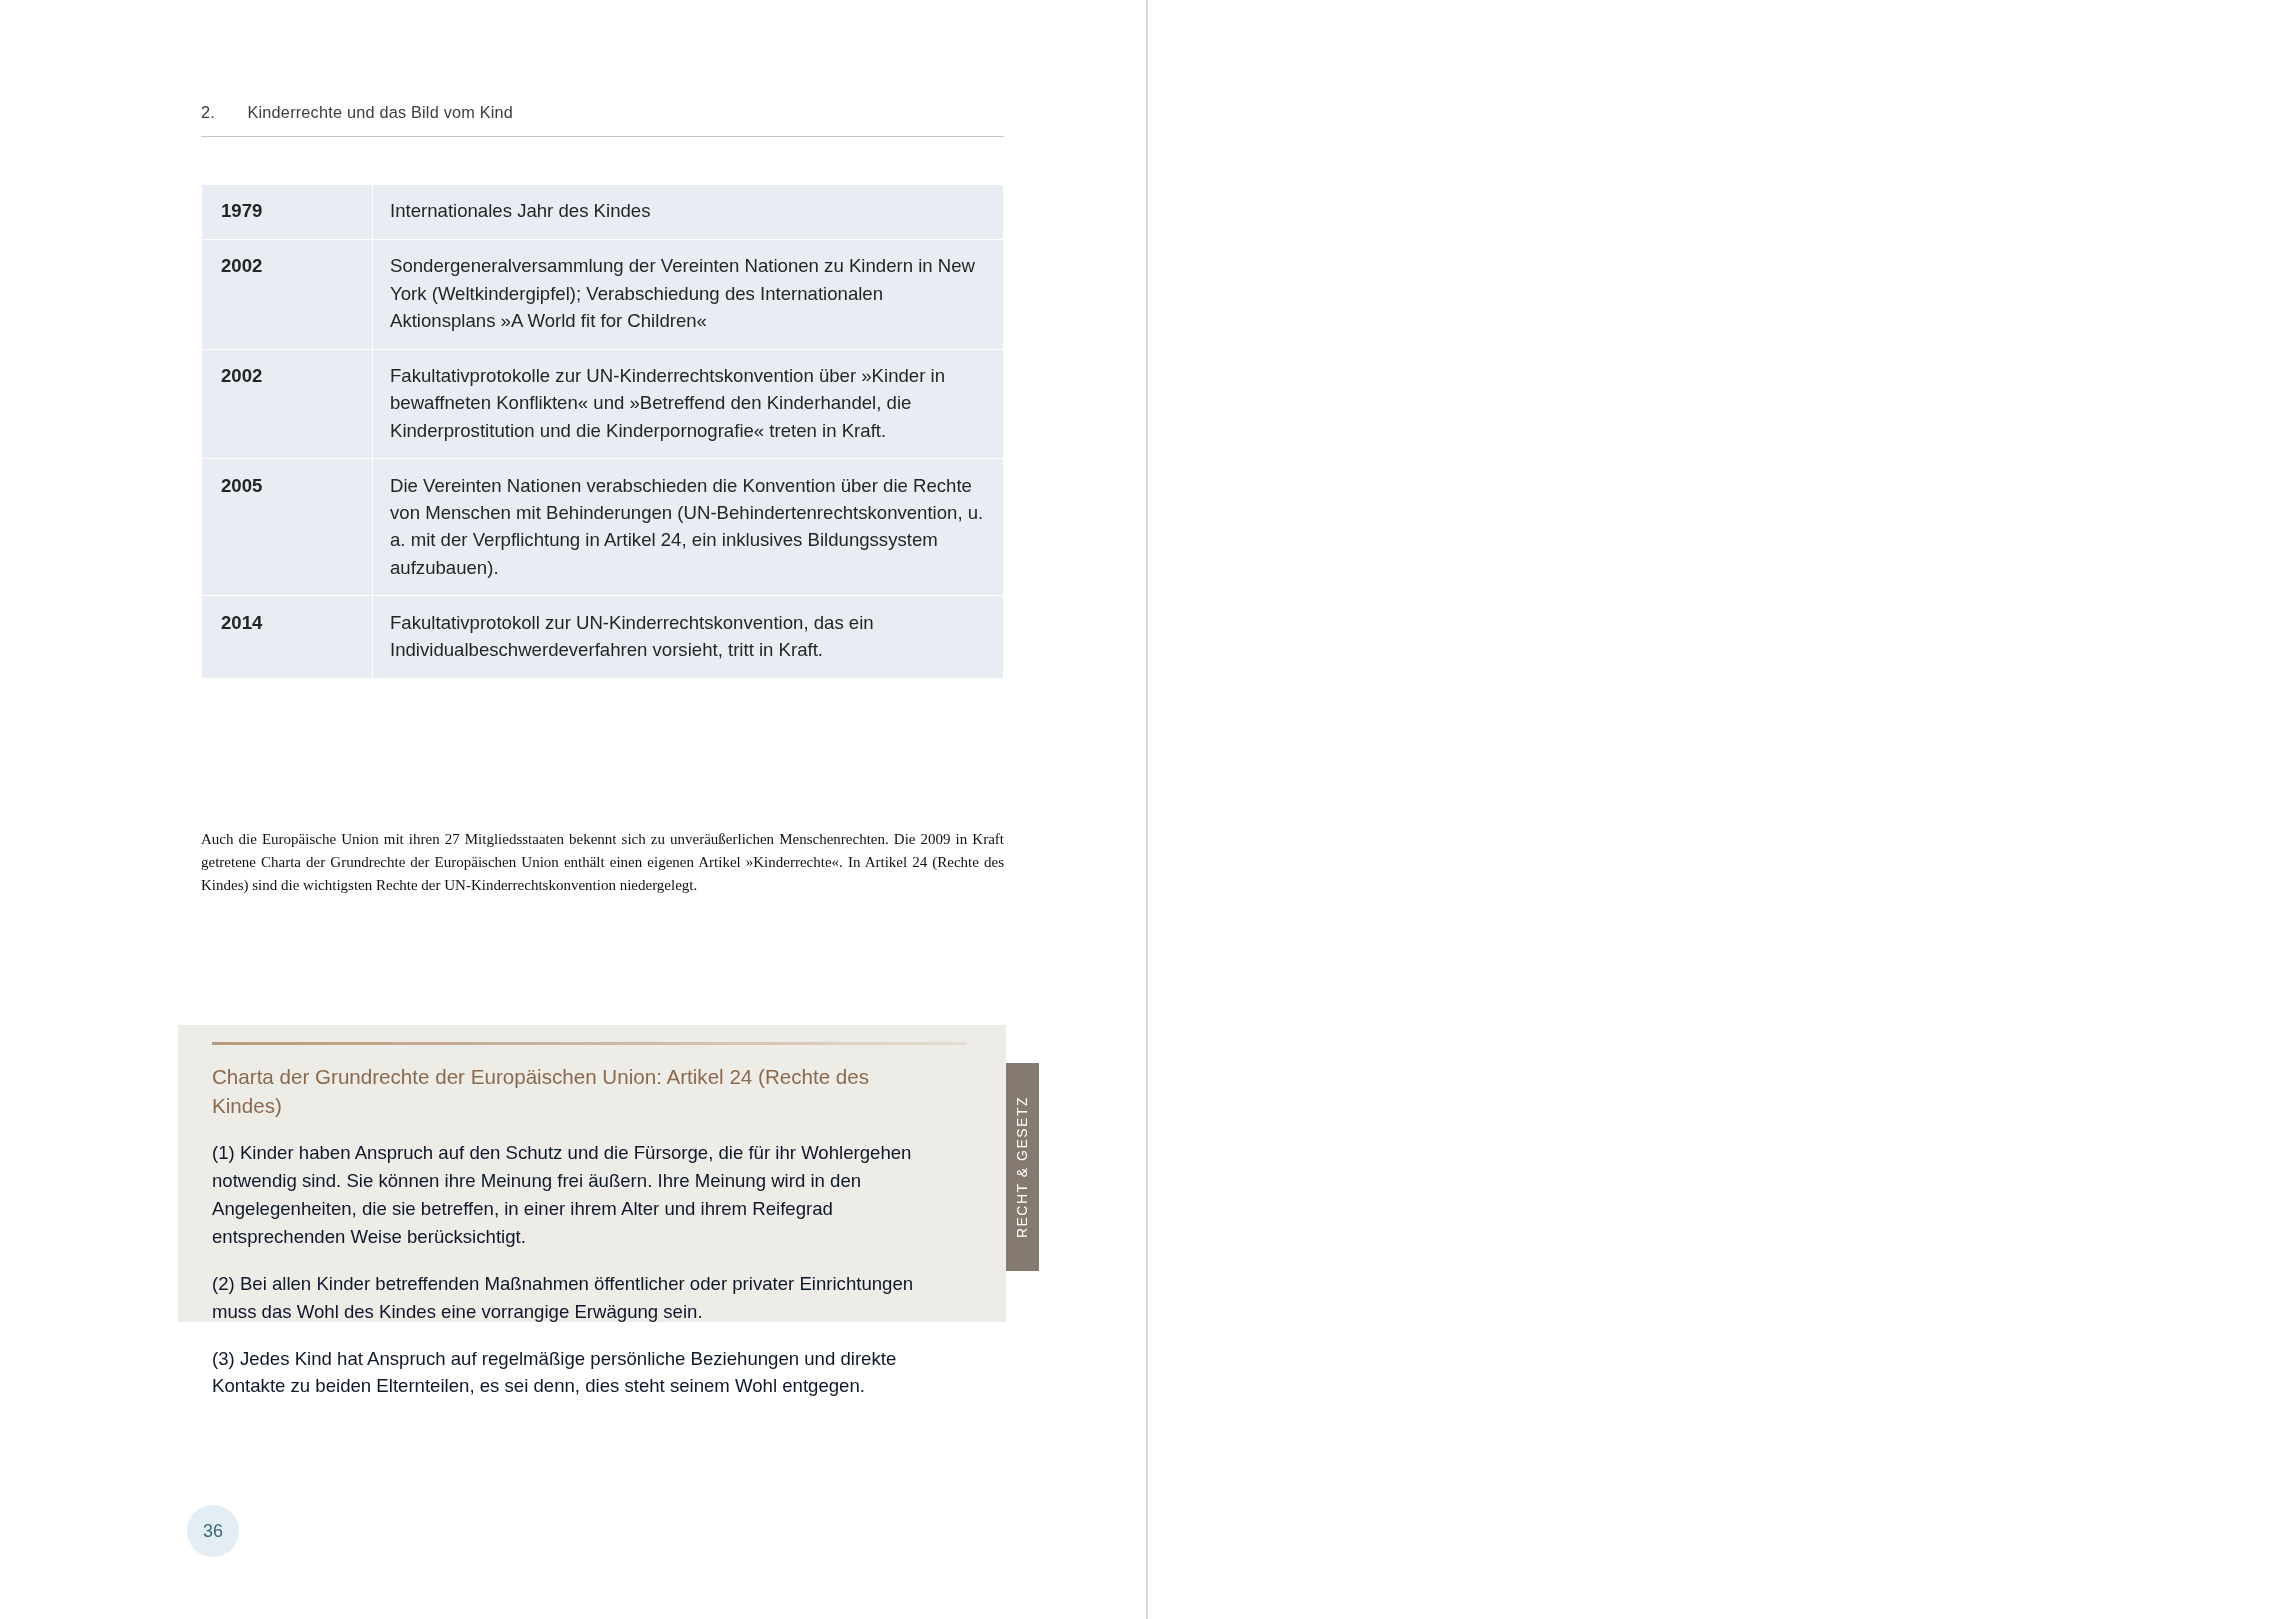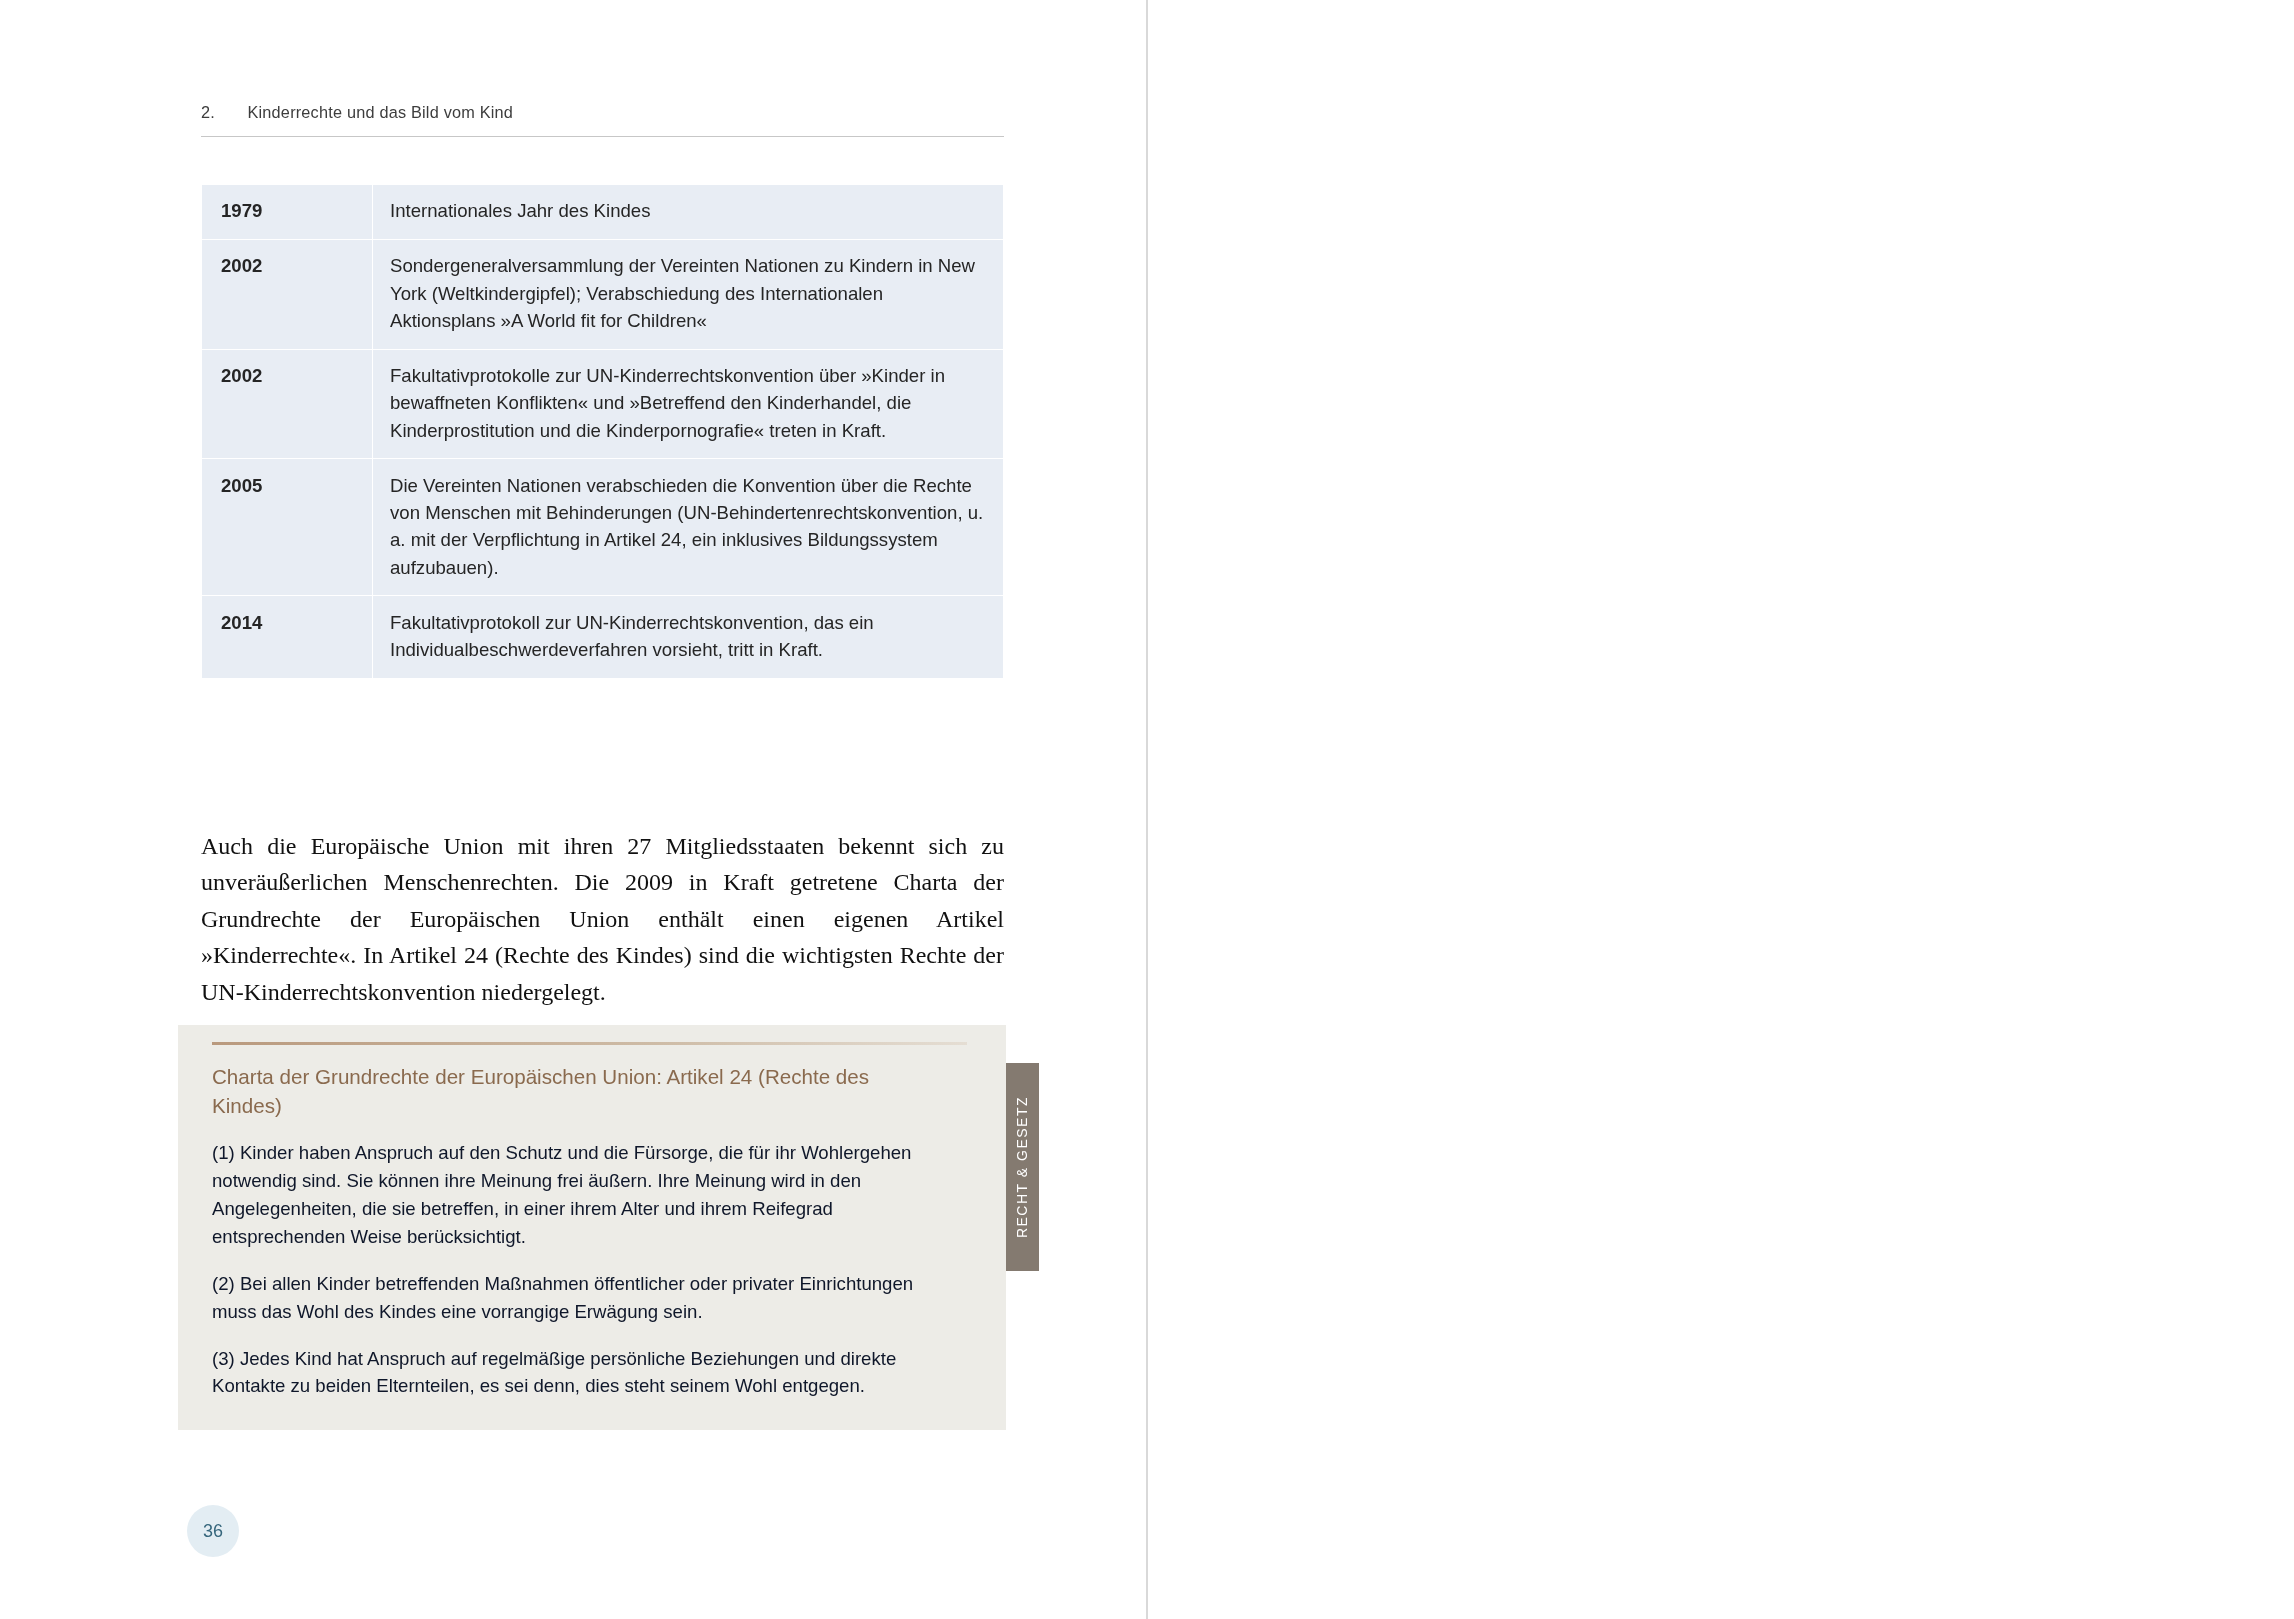--- a/index.html
+++ b/index.html
@@ -79,33 +79,33 @@
     padding-left: 19px;
   }
 
   
   .L-para {
     position: absolute;
     left: 201px;
     top: 828px;
     width: 803px;
     font-family: "Liberation Serif", serif;
-    font-size: 24px;
+    font-size: 15px;
     line-height: 1.52;
     color: #111111;
     text-align: justify;
   }
 
   
   .lawbox {
     position: absolute;
     left: 178px;
     top: 1025px;
     width: 828px;
-    height: 405px;
+    height: 297px;
     background: #edece7;
     box-sizing: border-box;
     padding: 31px 44px 19px 34px;
   }
   .lawbox::before {
     content: "";
     position: absolute;
     left: 34px;
     top: 17px;
     width: 755px;

